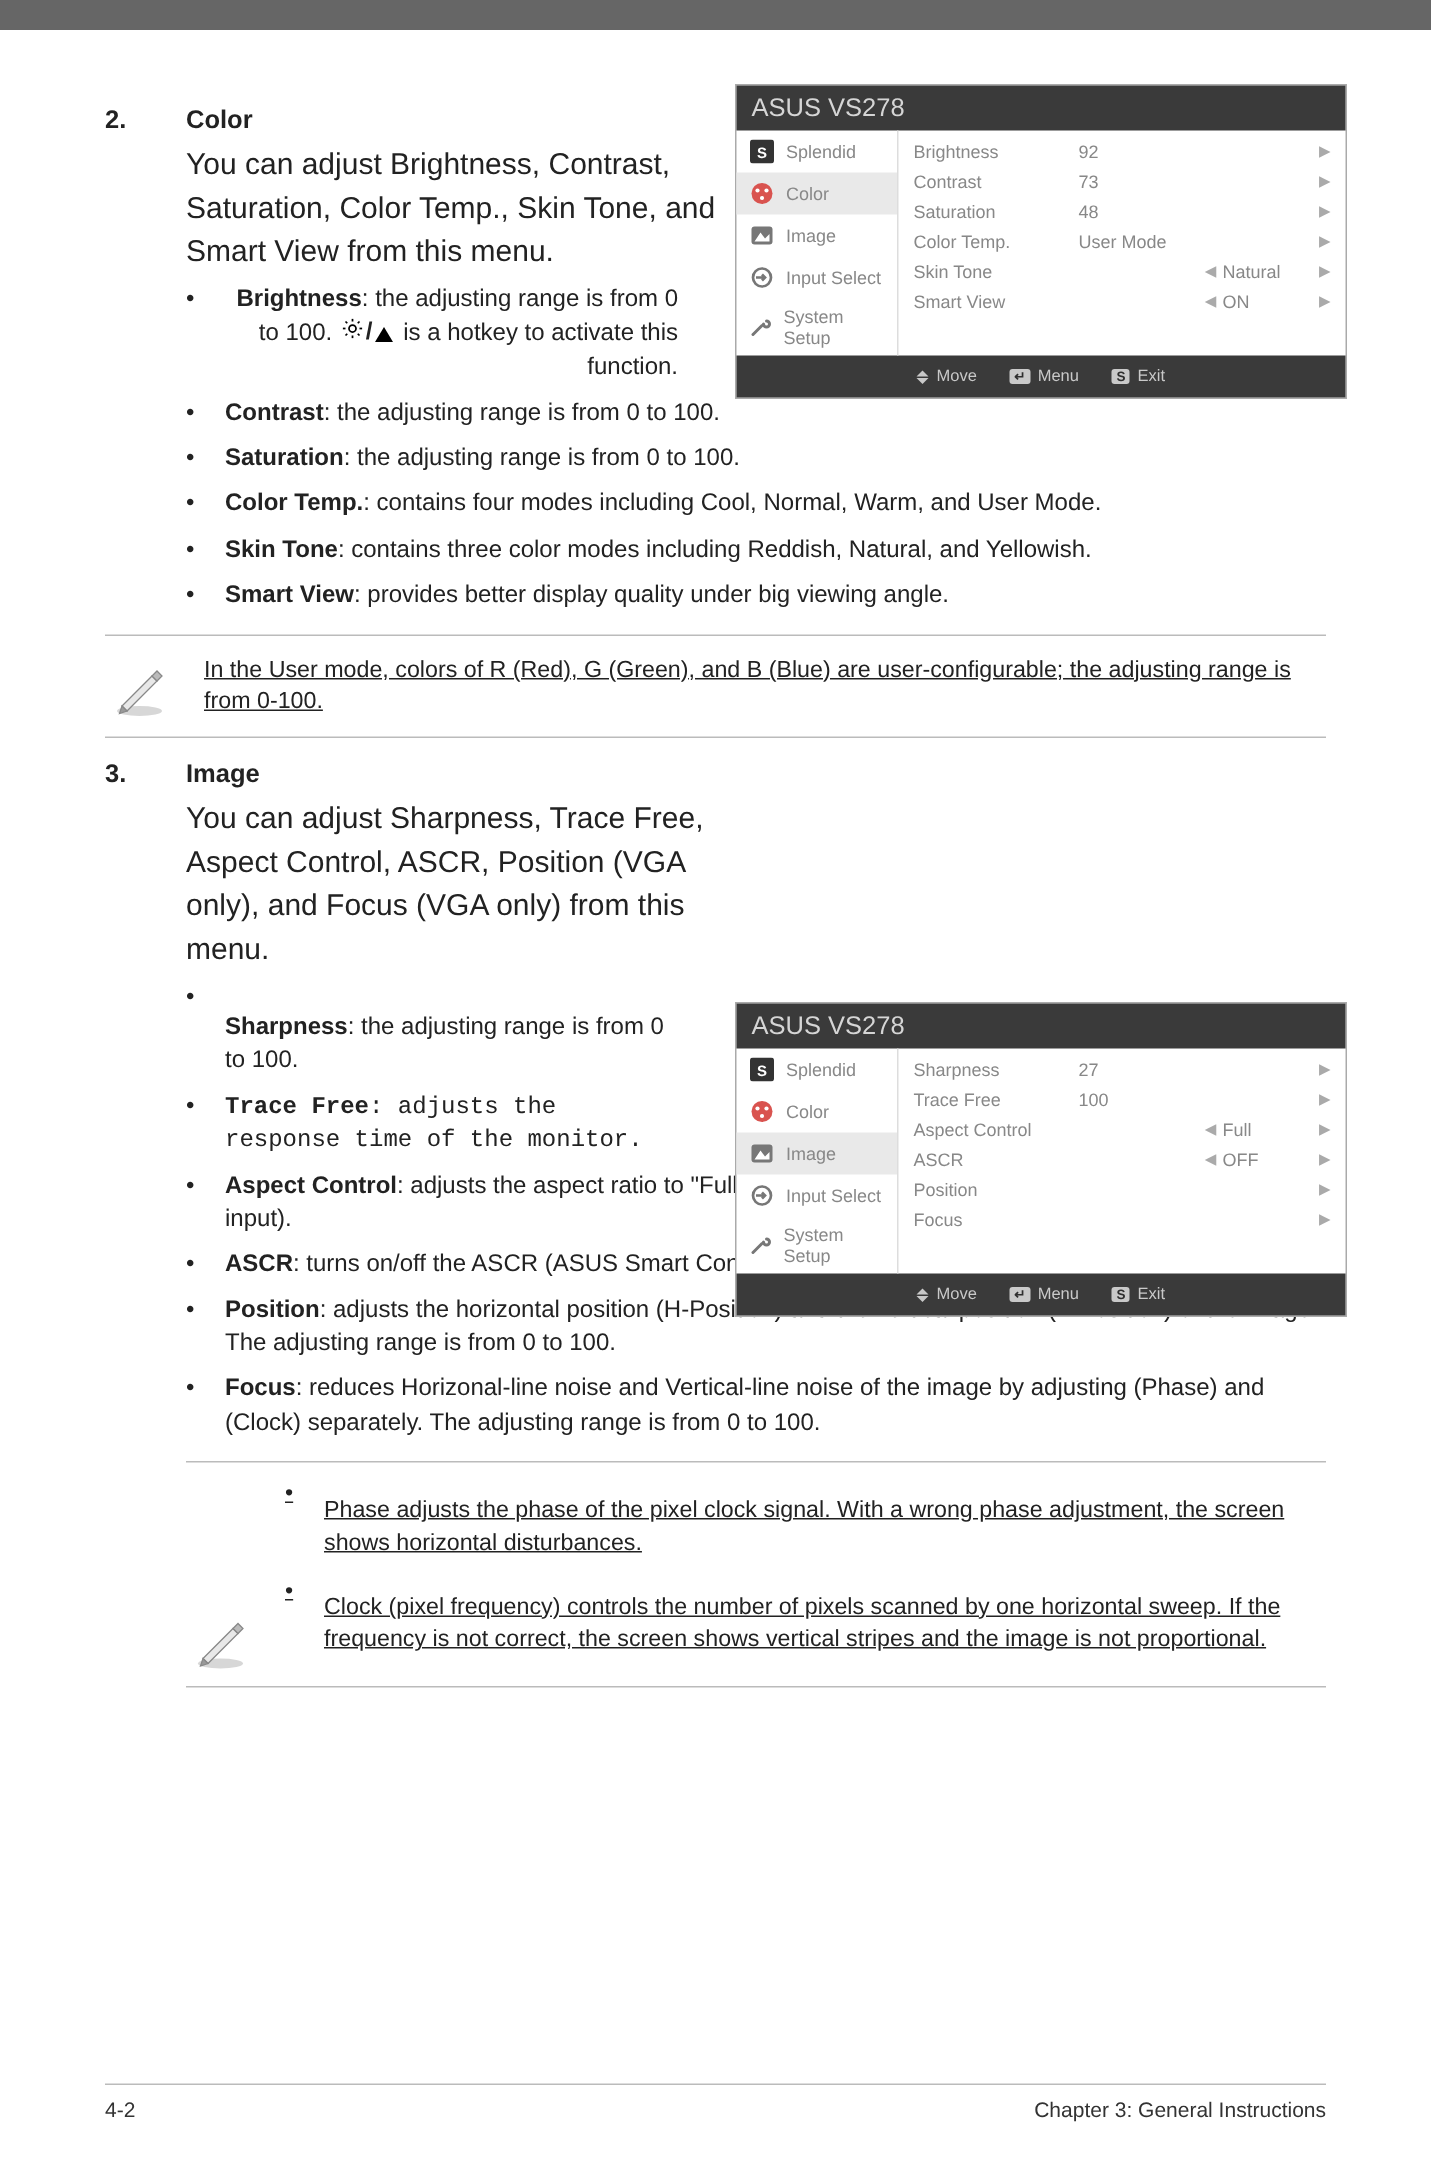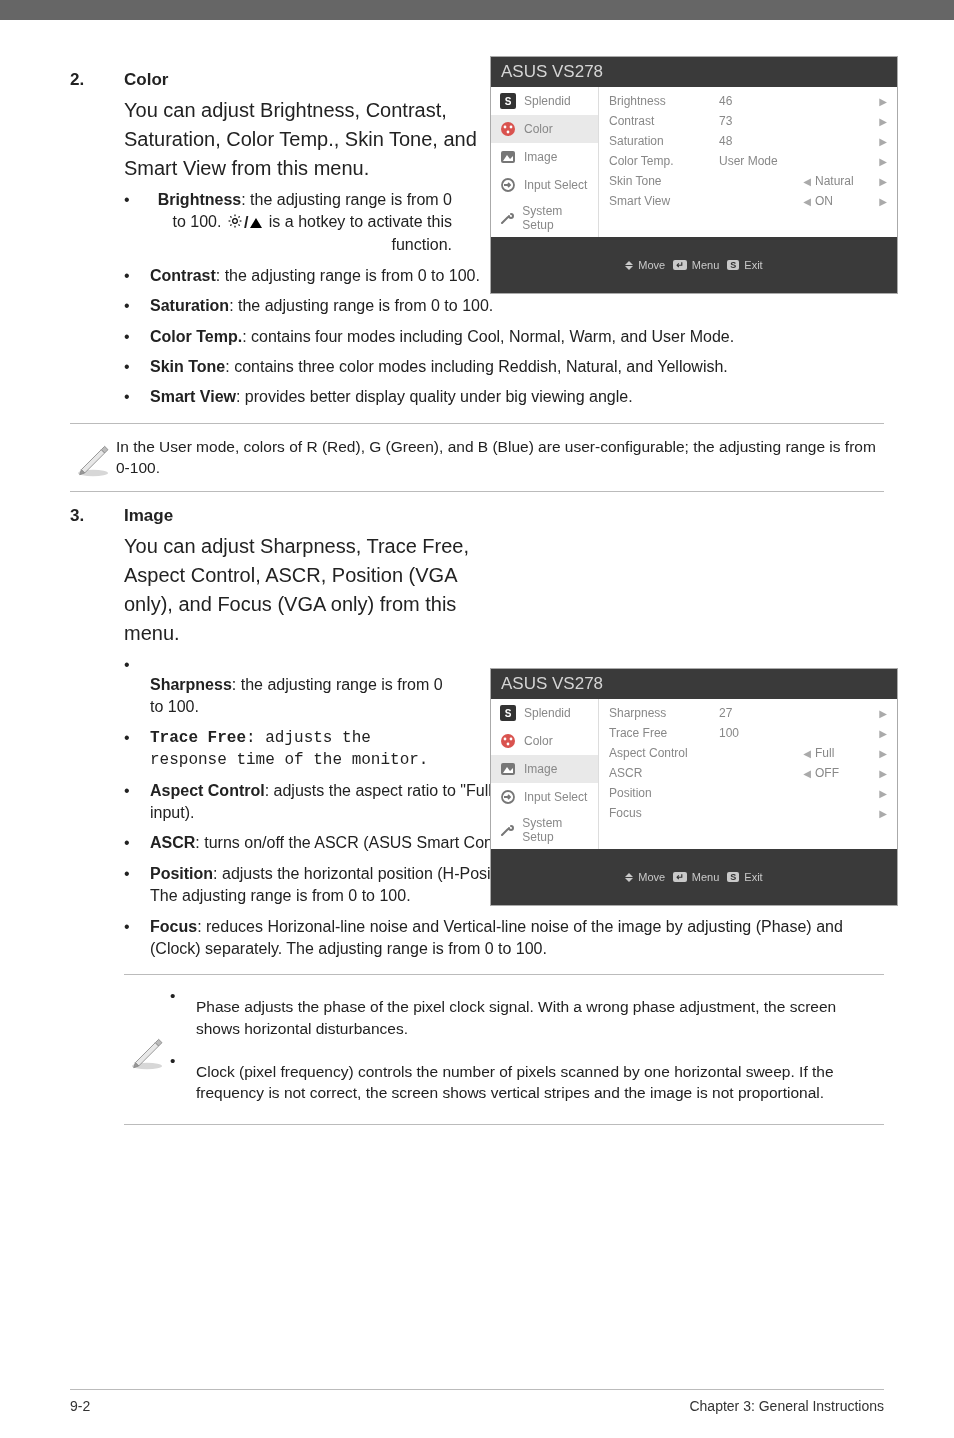--- a/index.html
+++ b/index.html
@@ -55,35 +55,37 @@
   .osd-row { display:flex; align-items:center; padding: 5px 8px; gap:7px; }
   .osd-row.active { background: #e9e9e9; }
   .osd-row .mi-icon { width:18px; height:18px; display:flex; align-items:center; justify-content:center; }
   .osd-content { flex: 1; padding: 4px 6px; }
   .osd-content-row { display:flex; align-items:center; padding: 3px 4px; font-size: 12px; }
   .osd-content-row .lbl { width: 110px; }
   .osd-content-row .val { width: 80px; text-align:left; }
   .osd-content-row .arrows { display:flex; gap:2px; width: 16px; justify-content:center; color:#aaa; font-size:10px;}
   .osd-content-row .opt { width: 60px; text-align:left; }
   .osd-content-row .rarrow { width: 12px; text-align:right; color:#aaa; font-size:10px;}
-  .osd-footer { background:#3a3a3a; color:#c9c9c9; font-size:11px; padding:22px 10px; display:flex; gap:8px; justify-content:center;}
+  .osd-footer { background:#3a3a3a; color:#c9c9c9; font-size:11px; padding:8px 10px; display:flex; gap:22px; justify-content:center;}
   .osd-footer .fseg { display:flex; align-items:center; gap:5px;}
   .osd-footer .chip { background:#c9c9c9; color:#2f2f2f; font-size:9px; padding:0 3px; border-radius:2px; font-weight:bold;}
   .tri-ud { display:flex; flex-direction:column; gap:1px;}
   .tri-ud span { width:0;height:0;border-left:4px solid transparent;border-right:4px solid transparent;}
   .tri-ud .u{border-bottom:4px solid #c9c9c9;}
   .tri-ud .d{border-top:4px solid #c9c9c9;}
 
   .note-block {
     display: flex;
-    align-items: center;
+    align-items: flex-end;
     margin: 14px 0 14px 0;
     border-top: 1px solid #bbb;
     border-bottom: 1px solid #bbb;
     padding: 12px 0;
+    gap: 20px;
+    text-decoration: underline;
   }
   .note-block.tight { margin-left: 54px; padding: 10px 0; }
   .note-icon { width: 46px; flex-shrink:0; display:flex; align-items:flex-start; justify-content:center; padding-top:2px;}
   .note-text { font-size: 15.5px; line-height:1.4; flex:1;}
   .note-text ul { list-style:none; }
   .note-text ul li { display:flex; margin-bottom:10px; }
   .note-text ul li .dot{ width:26px; flex-shrink:0;}
   .note-text ul li .txt{ flex:1;margin-top:11px;}
 
   .footer {
@@ -147,21 +149,21 @@
               <svg width="16" height="16">
                 <path d="M3 13 L9 7 M12 4 a2 2 0 1 1 -2 2" fill="none" stroke="#777" stroke-width="2" stroke-linecap="round"></path>
               </svg>
             </span>
           <span>System Setup</span>
         </div>
       </div>
       <div class="osd-content">
         <div class="osd-content-row">
             <span class="lbl">Brightness</span>
-            <span class="val">46</span>
+            <span class="val">92</span>
             <span class="arrows"></span>
             <span class="opt"></span>
             <span class="rarrow">▶</span>
           </div>
         <div class="osd-content-row">
             <span class="lbl">Contrast</span>
             <span class="val">73</span>
             <span class="arrows"></span>
             <span class="opt"></span>
             <span class="rarrow">▶</span>
@@ -454,16 +456,16 @@
                 <span class="dot">•</span>
                 <span class="txt">Clock (pixel frequency) controls the number of pixels scanned by one horizontal sweep. If the frequency is not correct, the screen shows vertical stripes and the image is not proportional.</span>
               </li>
           </ul>
         </div>
       </div>
     </li>
   </ol>
 
   <div class="footer">
-    <span>9-2</span>
+    <span>4-2</span>
     <span>Chapter 3: General Instructions</span>
   </div>
 </div>
 
 </body></html>

